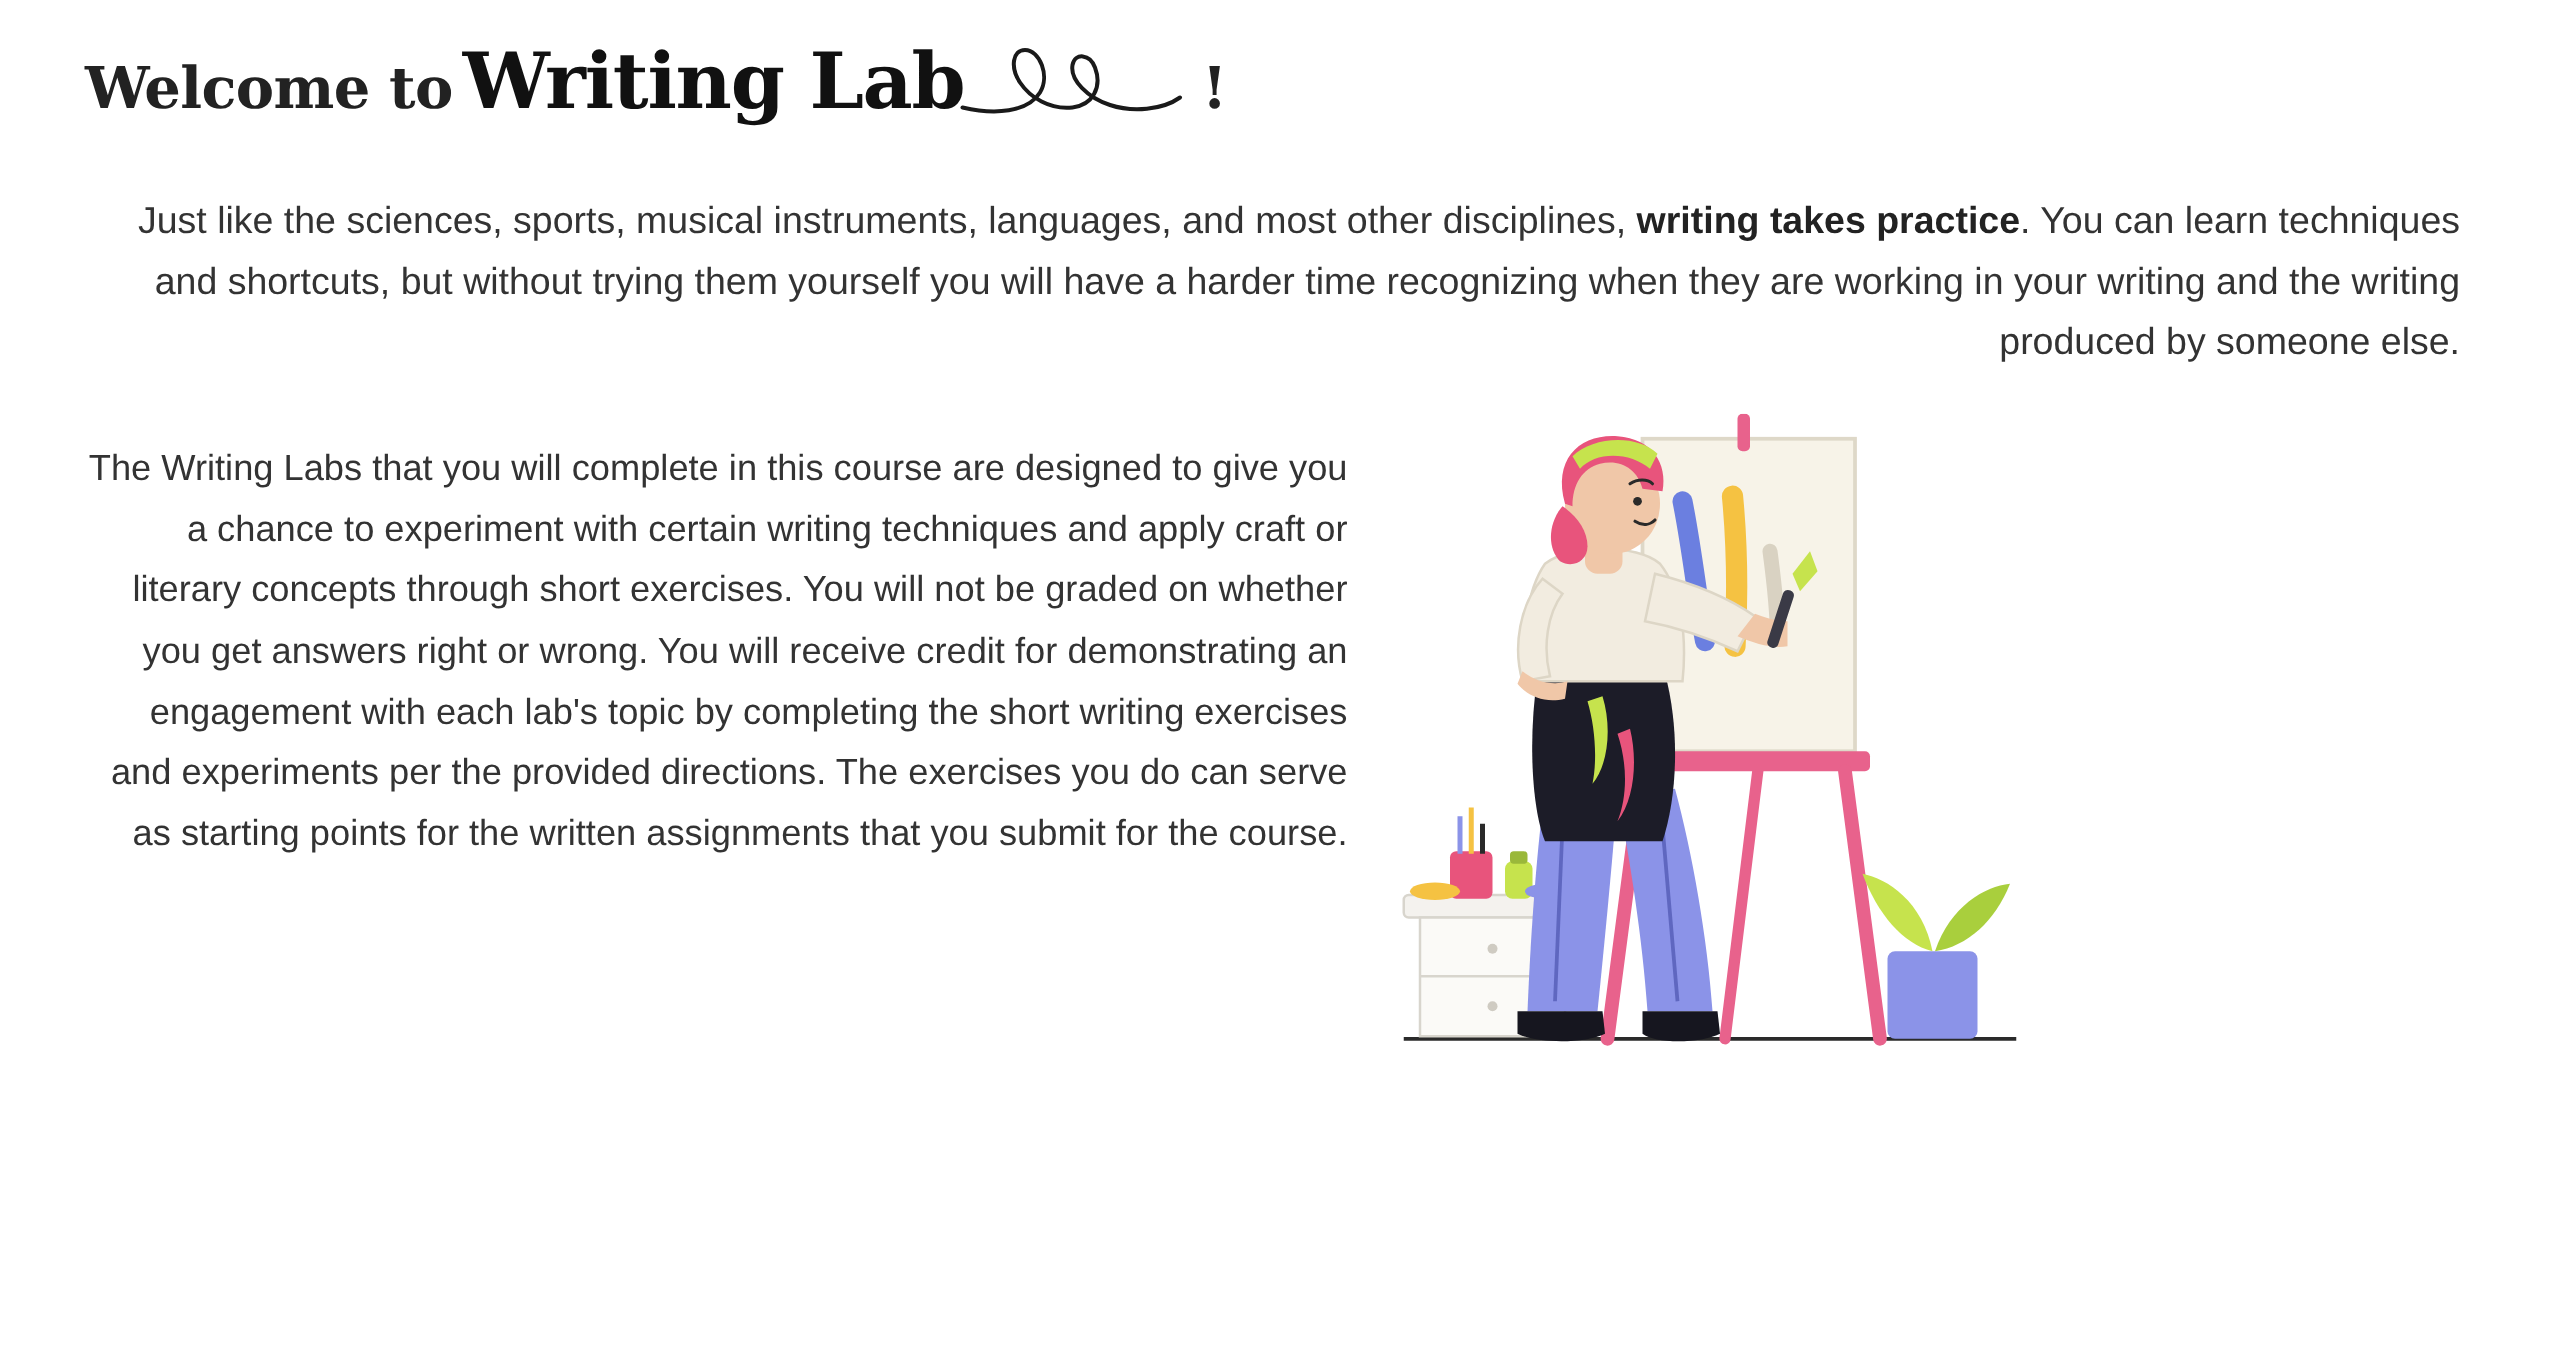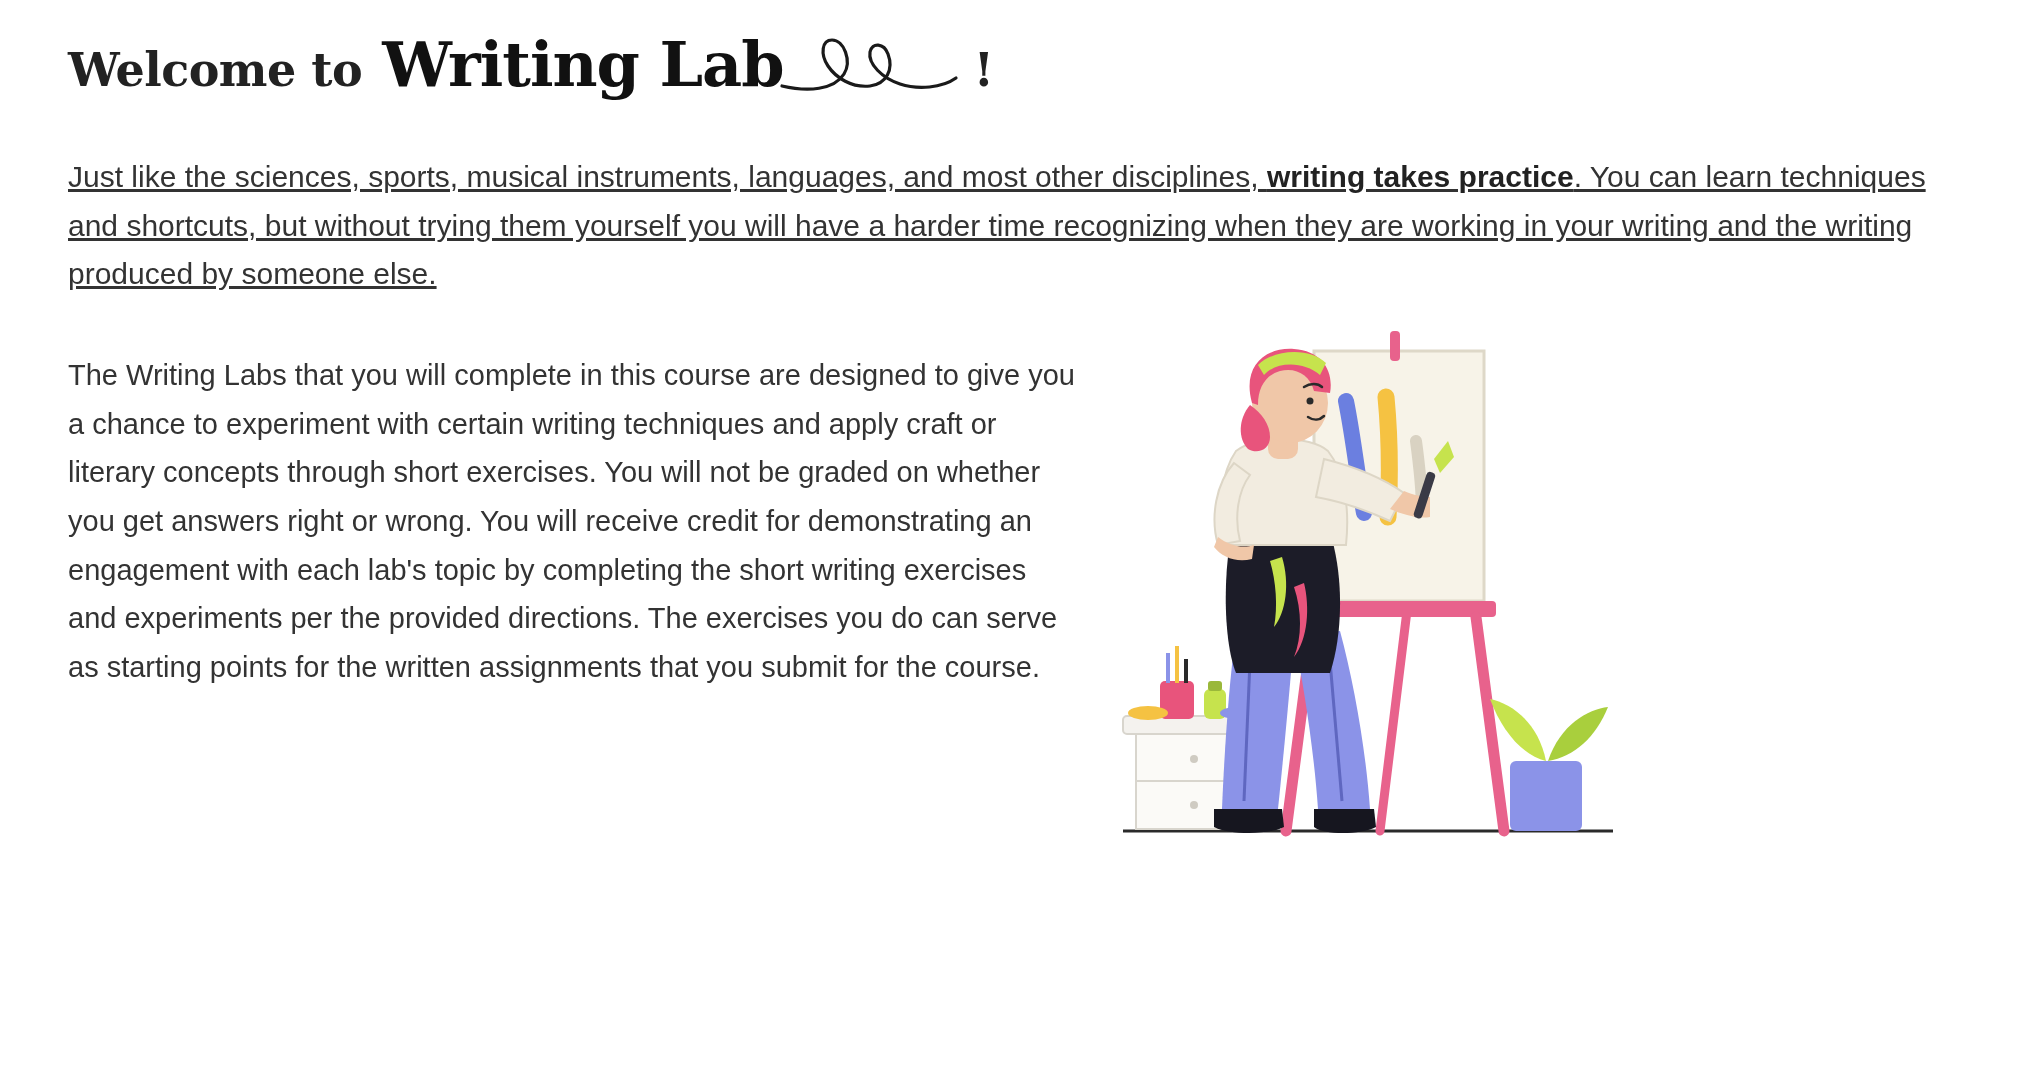--- a/index.html
+++ b/index.html
@@ -14,20 +14,21 @@
     font-family: "Liberation Sans", sans-serif;
     color: #2a2a2a;
   }
 
   .page {
     position: relative;
     width: 2040px;
     height: 1082px;
     box-sizing: border-box;
     padding: 10px 0 0 0;
+    text-align: right;
   }
 
   
   .heading {
     display: flex;
     align-items: baseline;
     padding: 18px 0 0 68px;
     white-space: nowrap;
   }
   .heading-welcome {
@@ -36,21 +37,21 @@
     font-size: 46px;
     letter-spacing: -0.5px;
     color: #222222;
   }
   .heading-title {
     font-family: "DejaVu Serif", serif;
     font-weight: bold;
     font-size: 62px;
     letter-spacing: -1px;
     color: #111111;
-    margin-left: 20px;
+    margin-left: 8px;
   }
   .heading-flourish {
     position: relative;
     width: 190px;
     height: 70px;
     margin-left: -6px;
     align-self: center;
   }
   .heading-flourish svg {
     position: absolute;
@@ -65,21 +66,20 @@
     margin-left: 6px;
   }
 
   
   .intro {
     padding: 52px 72px 0 68px;
     font-size: 30px;
     line-height: 1.62;
     color: #333333;
     max-width: 1900px;
-    text-decoration: underline;
   }
   .intro b {
     font-weight: bold;
     color: #222222;
   }
 
   .columns {
     display: flex;
     align-items: flex-start;
     padding: 52px 0 0 68px;

